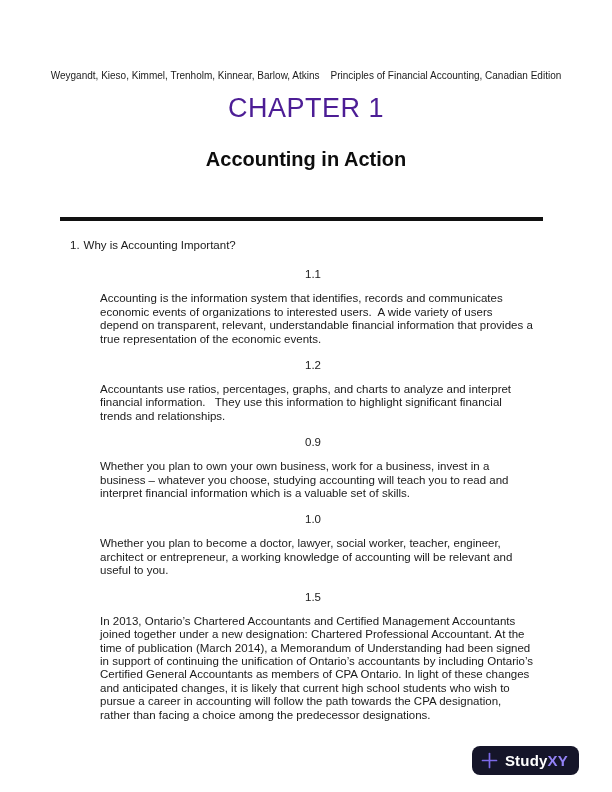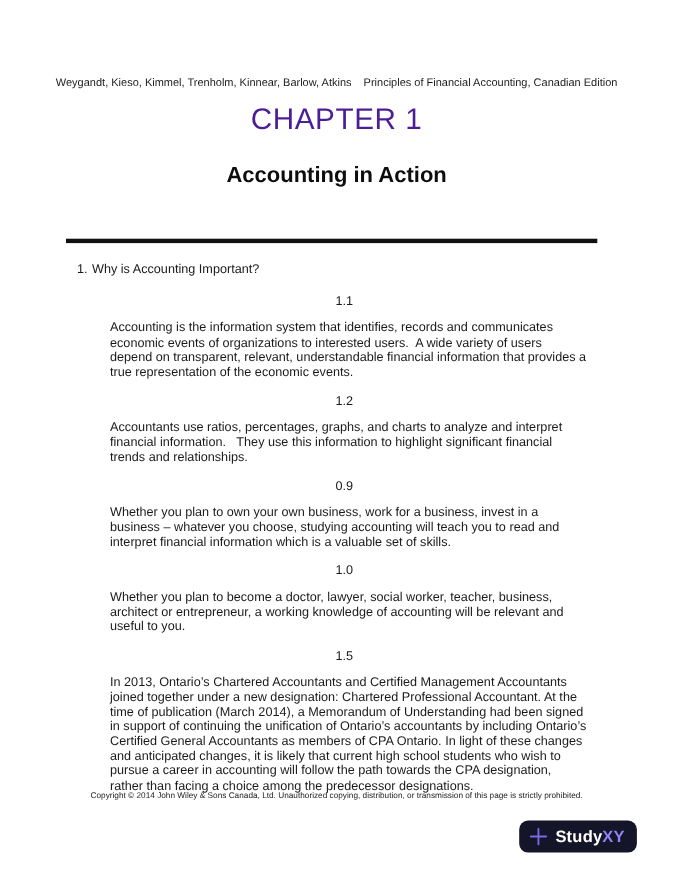--- a/index.html
+++ b/index.html
@@ -160,30 +160,29 @@
       <div class="outline-item">
         <span class="item-num">1.2</span>
         <span class="item-text">Accountants use ratios, percentages, graphs, and charts to analyze and interpret financial information.   They use this information to highlight significant financial trends and relationships.</span>
       </div>
       <div class="outline-item">
         <span class="item-num">0.9</span>
         <span class="item-text">Whether you plan to own your own business, work for a business, invest in a business – whatever you choose, studying accounting will teach you to read and interpret financial information which is a valuable set of skills.</span>
       </div>
       <div class="outline-item">
         <span class="item-num">1.0</span>
-        <span class="item-text">Whether you plan to become a doctor, lawyer, social worker, teacher, business, architect or entrepreneur, a working knowledge of accounting will be relevant and useful to you.</span>
+        <span class="item-text">Whether you plan to become a doctor, lawyer, social worker, teacher, engineer, architect or entrepreneur, a working knowledge of accounting will be relevant and useful to you.</span>
       </div>
       <div class="outline-item">
         <span class="item-num">1.5</span>
         <span class="item-text">In 2013, Ontario’s Chartered Accountants and Certified Management Accountants joined together under a new designation: Chartered Professional Accountant. At the time of publication (March 2014), a Memorandum of Understanding had been signed in support of continuing the unification of Ontario’s accountants by including Ontario’s Certified General Accountants as members of CPA Ontario. In light of these changes and anticipated changes, it is likely that current high school students who wish to pursue a career in accounting will follow the path towards the CPA designation, rather than facing a choice among the predecessor designations.</span>
       </div>
     </div>
   </div>
 
-  <div class="copyright">Copyright © 2014 John Wiley &amp; Sons Canada, Ltd. Unauthorized copying, distribution, or transmission of this page is strictly prohibited.</div>
 
   <div class="brand-badge">
     <span class="plus-wrap">
       <svg width="17" height="17" viewBox="0 0 17 17" aria-hidden="true">
         <line x1="8.5" y1="1.5" x2="8.5" y2="15.5" stroke="#7c69e8" stroke-width="1.7" stroke-linecap="round"></line>
         <line x1="1.5" y1="8.5" x2="15.5" y2="8.5" stroke="#7c69e8" stroke-width="1.7" stroke-linecap="round"></line>
       </svg>
     </span>
     <span class="brand-text"><span class="brand-primary">Study</span><span class="brand-accent">XY</span></span>
   </div>

